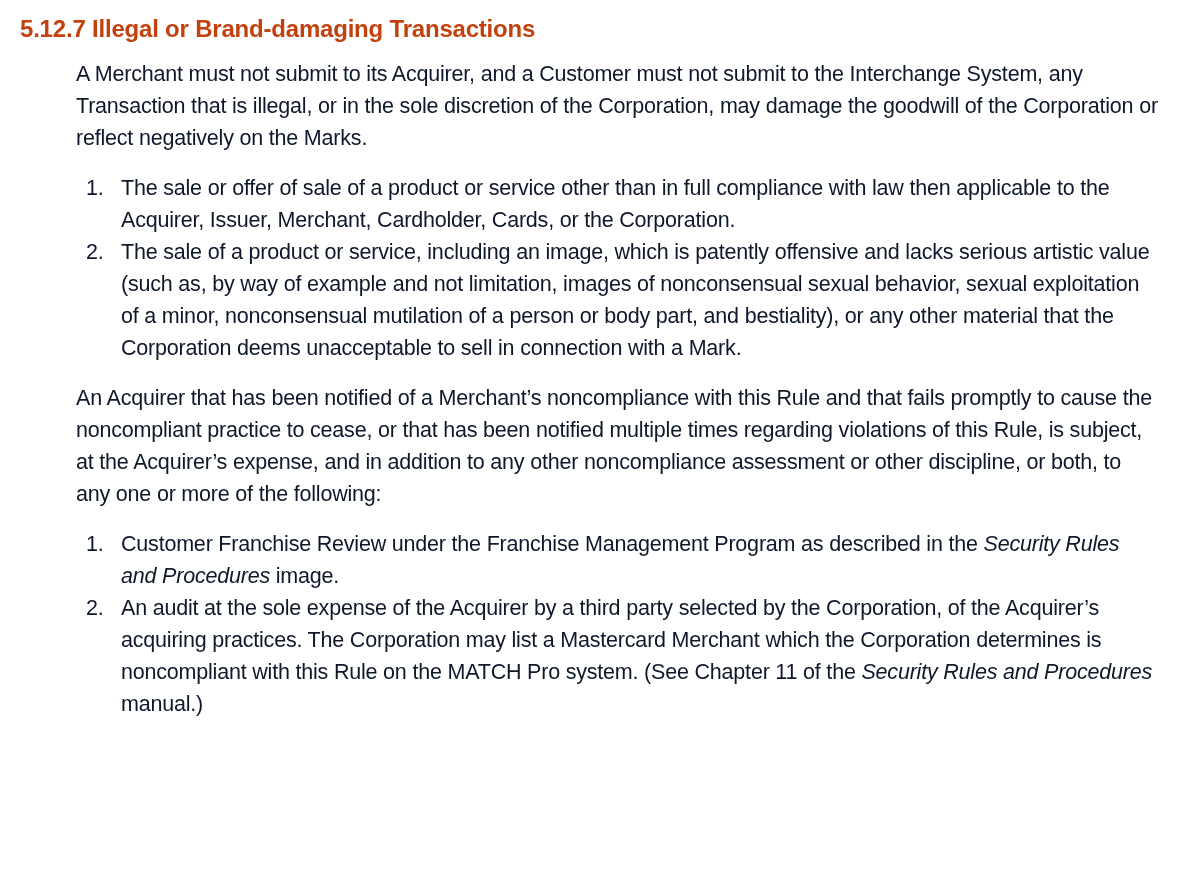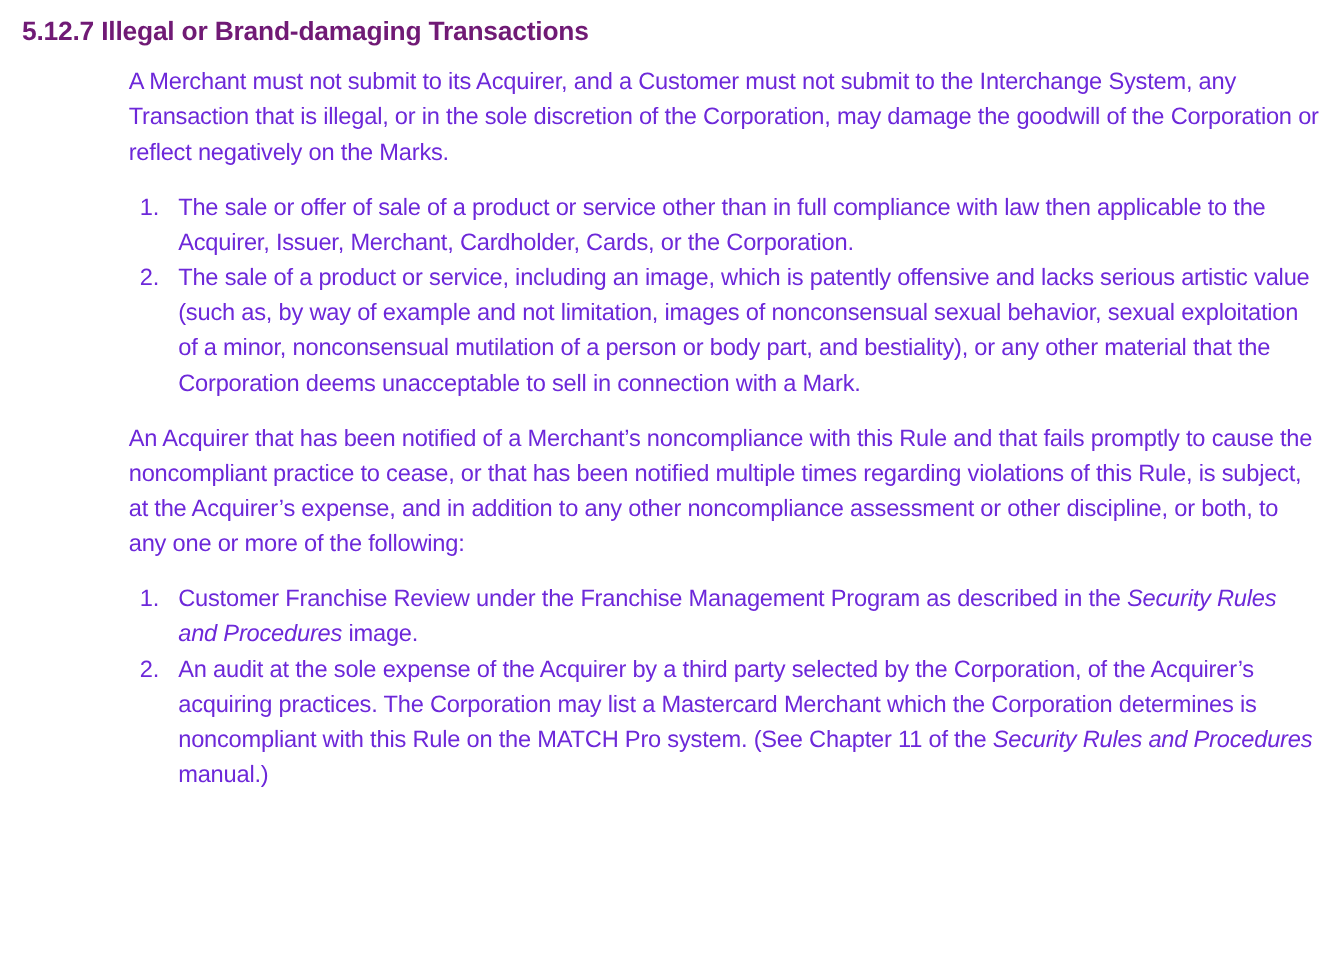--- a/index.html
+++ b/index.html
@@ -11,28 +11,28 @@
     position: relative;
     width: 1200px;
     height: 889px;
     background: #ffffff;
     overflow: hidden;
     padding: 15px 20px 0 20px;
   }
   .heading {
     font-size: 24px;
     font-weight: 700;
-    color: #701a75;
+    color: #c2410c;
     letter-spacing: -0.2px;
     margin-bottom: 15px;
   }
   .content {
-    margin-left: 97px; 
+    margin-left: 56px; 
     width: 1082px;
-    color: #6d28d9;
+    color: #0f172a;
     font-size: 21.5px;
     font-weight: 400;
     line-height: 32px;
     letter-spacing: -0.2px;
   }
   .content p {
     margin-bottom: 18px;
   }
   ol.num-list {
     list-style: none;

